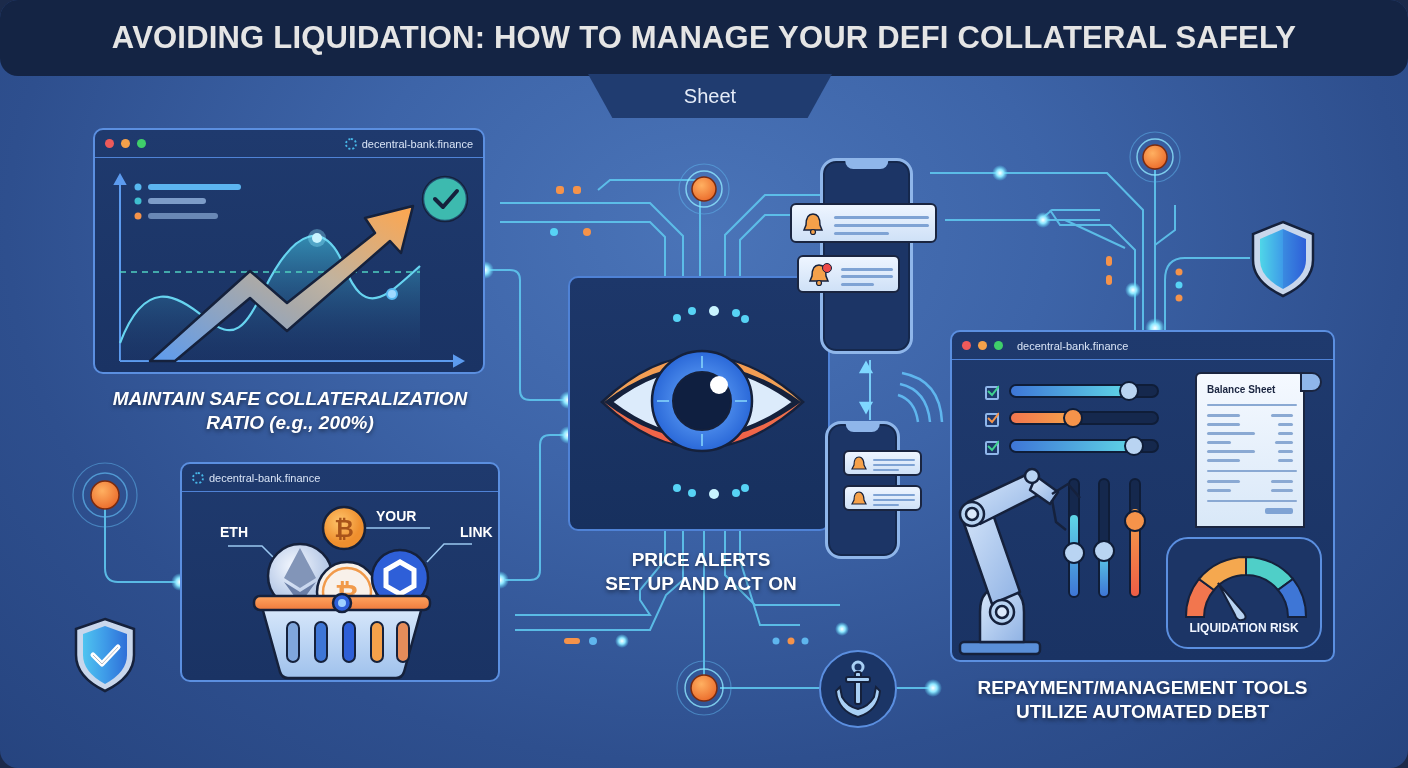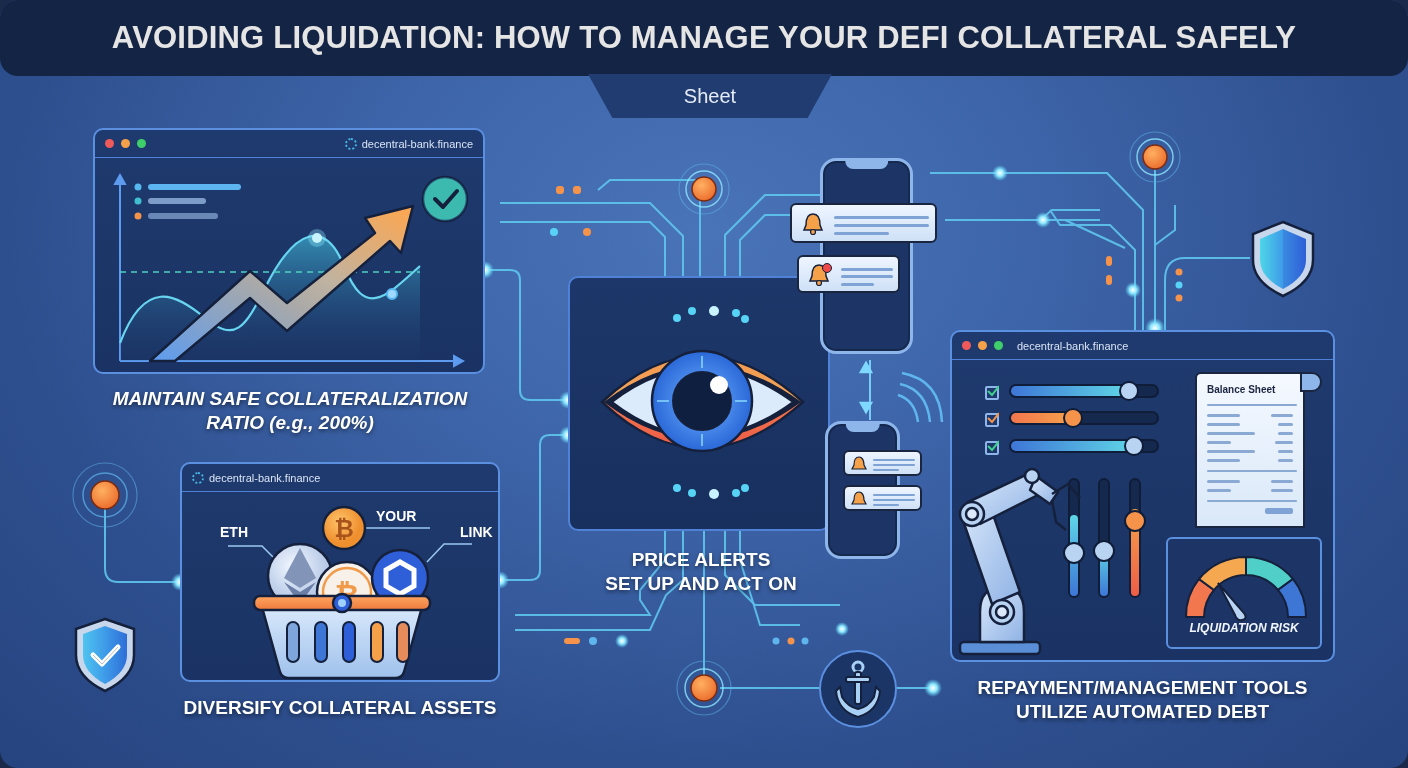--- a/index.html
+++ b/index.html
@@ -59,21 +59,21 @@
   .vtrack { position: absolute; width: 12px; border-radius: 6px; background: #15284d; border: 2px solid #0f1d38; }
   .vfill { position: absolute; left: 0; right: 0; bottom: 0; border-radius: 6px; }
   .vknob { position: absolute; width: 22px; height: 22px; left: -7px; border-radius: 50%; border: 2px solid #0f1d38; }
   .receipt {
     position: absolute; background: linear-gradient(180deg, #f5f9ff, #d9e8f8);
     border: 2px solid #1a2540; border-radius: 6px 6px 0 0;
   }
   .receipt .title { position: absolute; left: 10px; top: 10px; font-size: 10px; font-weight: 700; color: #1a2540; }
   .receipt .l { position: absolute; height: 3px; background: #8aa9d3; border-radius: 2px; }
   .gauge-box {
-    position: absolute; border: 2px solid #5b8fe0; border-radius: 6px; background: #1c3566; font-style: italic;
+    position: absolute; border: 2px solid #5b8fe0; border-radius: 22px; background: #1c3566;
   }
   .gauge-label { position: absolute; left: 0; right: 0; bottom: 12px; text-align: center; color: #f0f5ff; font-size: 12px; font-weight: 700; }
 </style>
 </head>
 <body>
 
 <div class="canvas">
 
   <svg class="wires" width="1408" height="768">
     <defs>
@@ -318,21 +318,20 @@
         <rect x="215" y="130" width="12" height="40" rx="6" fill="#e58c5a"></rect>
       </g>
       <rect x="72" y="104" width="176" height="14" rx="6" fill="url(#rimG)" stroke="#15213c" stroke-width="2.5"></rect>
       <circle cx="160" cy="111" r="9" fill="#2e5fd8" stroke="#15213c" stroke-width="2.5"></circle>
       <circle cx="160" cy="111" r="4" fill="#9fd1ff"></circle>
     </svg>
     <span class="label-w" style="left:38px; top:60px;">ETH</span>
     <span class="label-w" style="left:194px; top:44px;">YOUR</span>
     <span class="label-w" style="left:234px; top:60px;margin-left:44px;">LINK</span>
   </div>
-  <div class="caption" style="left:150px; top:696px; width:380px;">DIVERSIFY COLLATERAL ASSETS</div>
 
   <div class="panel" style="left:568px; top:276px; width:262px; height:255px; border-color:#4f82d6; background:linear-gradient(180deg,#1d376a,#17305e);">
     <svg width="262" height="255">
       <defs>
         <radialGradient id="iris" cx="50%" cy="50%">
             <stop offset="0%" stop-color="#6fb0ff"></stop>
             <stop offset="100%" stop-color="#2a68d8"></stop>
           </radialGradient>
         <linearGradient id="lidTop" x1="0" y1="0" x2="0" y2="1">
             <stop offset="0%" stop-color="#f59a4f"></stop>

